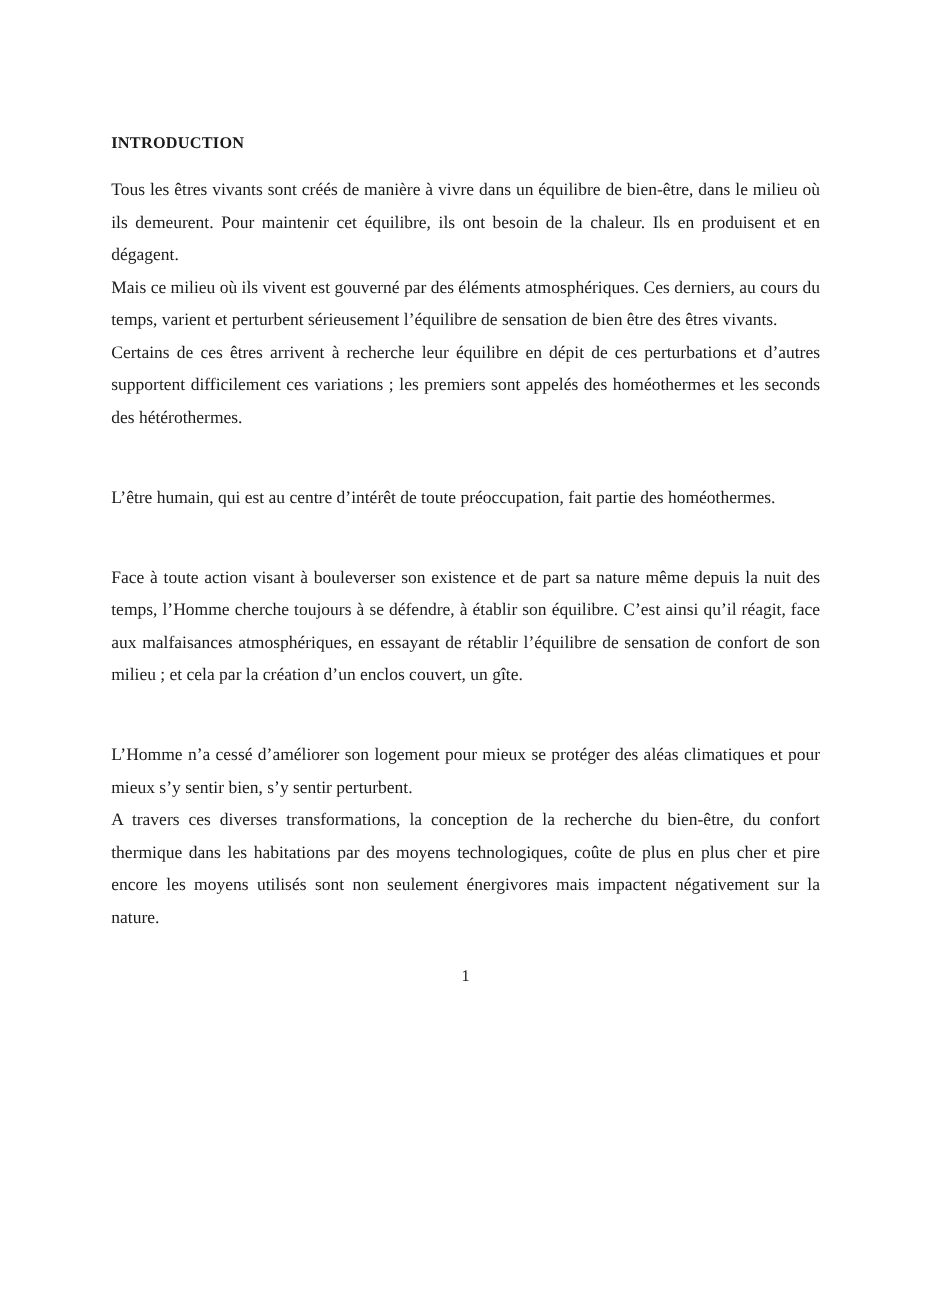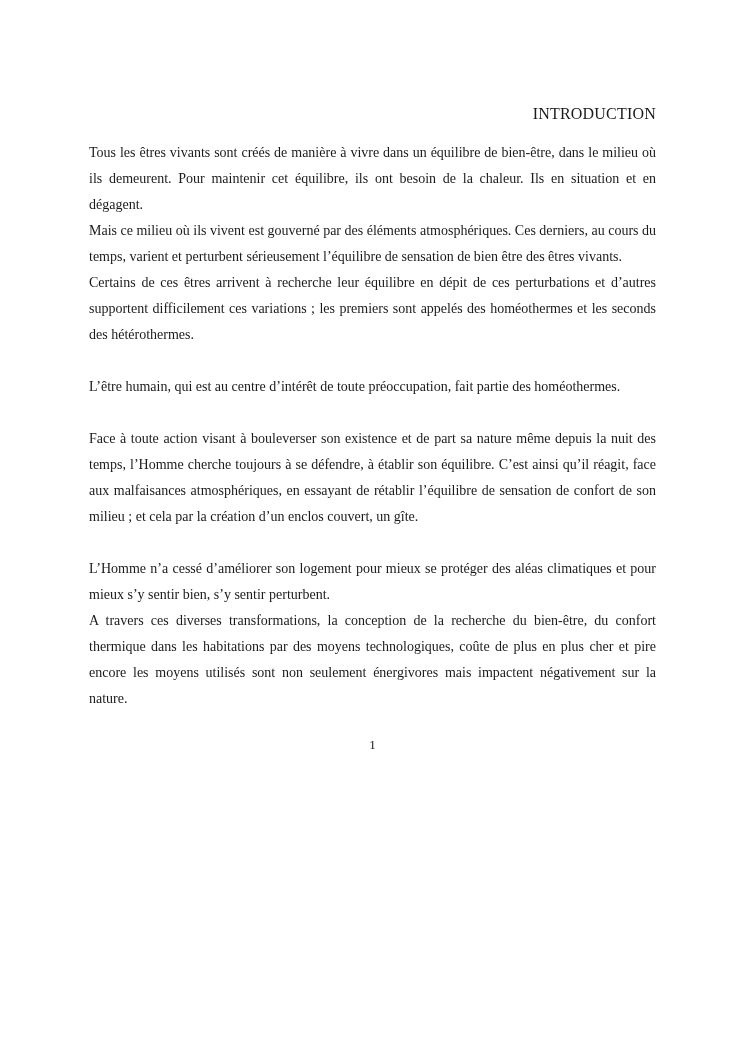--- a/index.html
+++ b/index.html
@@ -13,50 +13,50 @@
     height: 1053px;
     box-sizing: border-box;
     background: #ffffff;
     color: #1a1a1a;
     font-family: "Liberation Serif", "DejaVu Serif", serif;
     padding: 104px 88px 0 89px;
     overflow: hidden;
   }
   .title {
     margin: 0 0 16px 0;
-    text-align: right;
-    font-size: 16px;
+    text-align: left;
+    font-size: 13px;
     line-height: 20px;
-    font-weight: normal;
+    font-weight: bold;
     letter-spacing: 0.2px;
   }
   .para {
     margin: 0;
     font-size: 14px;
     line-height: 26px;
     text-align: justify;
     text-justify: inter-word;
   }
   .gap {
-    margin-top: 26px;
+    margin-top: 38px;
   }
   .page-number {
     margin-top: 25px;
     text-align: center;
     font-size: 13px;
     line-height: 16px;
   }
 </style>
 </head>
 <body>
 
 <div class="page">
   <h1 class="title">INTRODUCTION</h1>
 
-  <p class="para">Tous les êtres vivants sont créés de manière à vivre dans un équilibre de bien-être, dans le milieu où ils demeurent. Pour maintenir cet équilibre, ils ont besoin de la chaleur. Ils en situation et en dégagent.</p>
+  <p class="para">Tous les êtres vivants sont créés de manière à vivre dans un équilibre de bien-être, dans le milieu où ils demeurent. Pour maintenir cet équilibre, ils ont besoin de la chaleur. Ils en produisent et en dégagent.</p>
   <p class="para">Mais ce milieu où ils vivent est gouverné par des éléments atmosphériques. Ces derniers, au cours du temps, varient et perturbent sérieusement l’équilibre de sensation de bien être des êtres vivants.</p>
   <p class="para">Certains de ces êtres arrivent à recherche leur équilibre en dépit de ces perturbations et d’autres supportent difficilement ces variations ; les premiers sont appelés des homéothermes et les seconds des hétérothermes.</p>
 
   <p class="para gap">L’être humain, qui est au centre d’intérêt de toute préoccupation, fait partie des homéothermes.</p>
 
   <p class="para gap">Face à toute action visant à bouleverser son existence et de part sa nature même depuis la nuit des temps, l’Homme cherche toujours à se défendre, à établir son équilibre. C’est ainsi qu’il réagit, face aux malfaisances atmosphériques, en essayant de rétablir l’équilibre de sensation de confort de son milieu ; et cela par la création d’un enclos couvert, un gîte.</p>
 
   <p class="para gap">L’Homme n’a cessé d’améliorer son logement pour mieux se protéger des aléas climatiques et pour mieux s’y sentir bien, s’y sentir perturbent.</p>
   <p class="para">A travers ces diverses transformations, la conception de la recherche du bien-être, du confort thermique dans les habitations par des moyens technologiques, coûte de plus en plus cher et pire encore les moyens utilisés sont non seulement énergivores mais impactent négativement sur la nature.</p>
 

